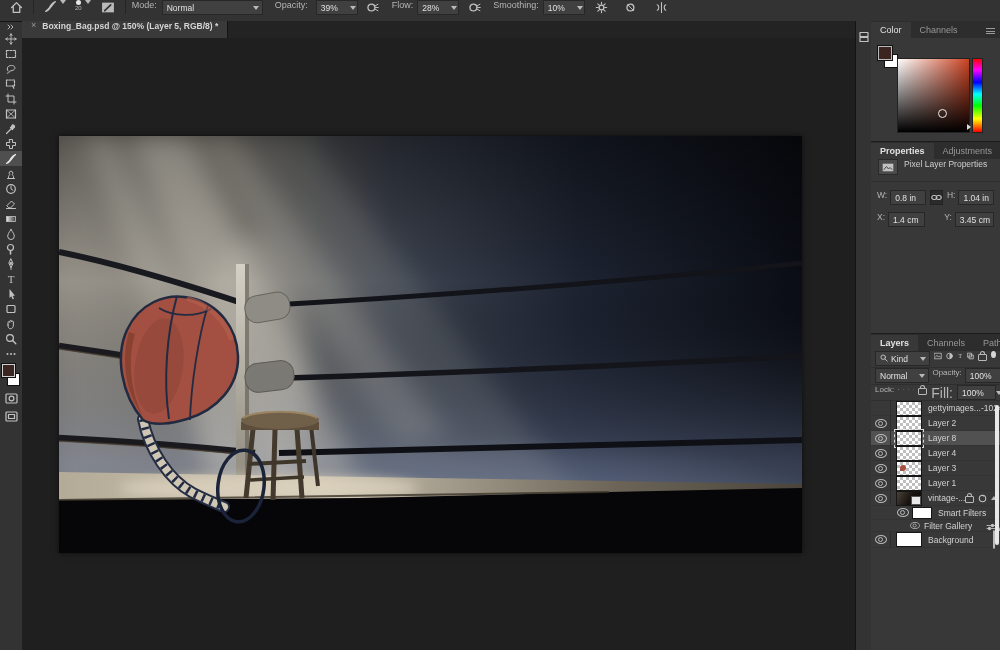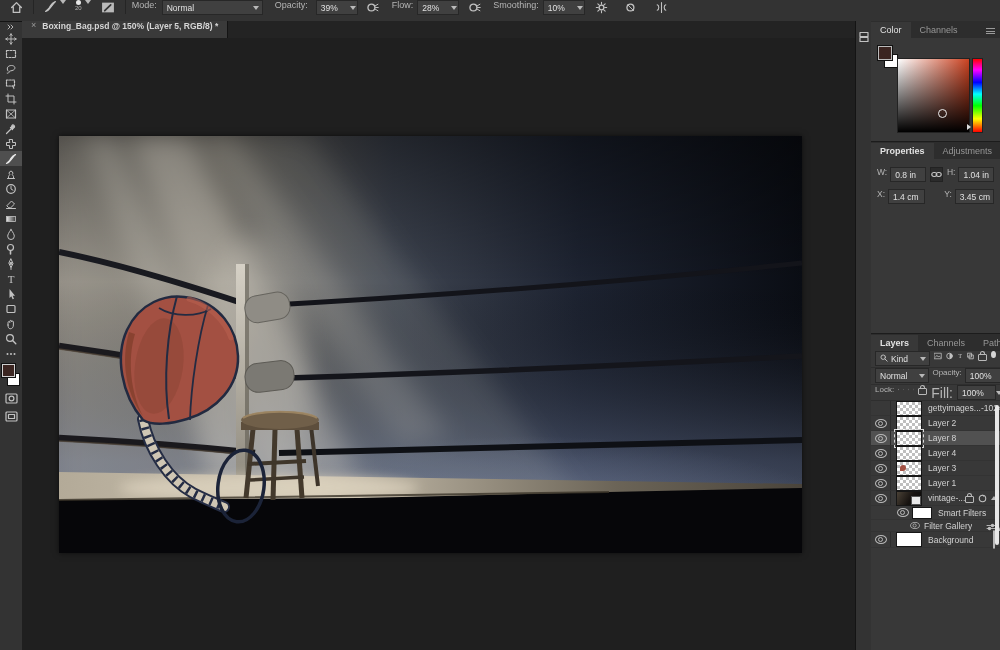--- a/index.html
+++ b/index.html
@@ -402,20 +402,29 @@
     <div style="position:absolute;left:101px;top:37px;width:9px;height:73px;border:1px solid #222;background:linear-gradient(to bottom,#f00 0%,#f0f 15%,#00f 32%,#0ff 48%,#0f0 64%,#ff0 82%,#f00 100%)"></div>
     <div style="position:absolute;left:96px;top:103px;width:0;height:0;border-top:3px solid transparent;border-bottom:3px solid transparent;border-left:4px solid #ddd"></div>
   </div>
 
   <div style="position:relative;height:191px;border-bottom:1px solid #1c1c1c;">
     <div class="panel-tabs">
       <div class="ptab on" style="font-weight:bold">Properties</div>
       <div class="ptab">Adjustments</div>
 
     </div>
+    <div class="row" style="height:22px;padding-left:7px;gap:6px;border-bottom:1px solid #2e2e2e">
+      <span style="display:inline-flex;width:18px;height:14px;background:#4a4a4a;border:1px solid #2a2a2a;align-items:center;justify-content:center">
+        <svg class="ic" width="12" height="9" viewBox="0 0 12 9">
+            <rect x="0.7" y="0.7" width="10.6" height="7.6" fill="#c2c2c2" stroke="none"></rect>
+            <path d="M2,6.5 4.5,3.5 6.5,6 8,4.5 10,6.5" stroke="#4a4a4a" stroke-width="1"></path>
+          </svg>
+      </span>
+      <span style="font-size:8.5px;color:#cfcfcf">Pixel Layer Properties</span>
+    </div>
     <div style="padding:8px 6px 0 6px">
       <div class="row" style="gap:3px;margin-bottom:7px">
         <span class="lbl" style="font-size:8.5px">W:</span>
         <div class="dd" style="width:38px">
             <span class="val">0.8 in</span>
           </div>
         <span style="display:inline-flex;width:16px;height:13px;background:#2b2b2b;border:1px solid #222;align-items:center;justify-content:center;margin:0 1px">
           <svg class="ic" width="11" height="7" viewBox="0 0 11 7">
               <rect x="0.8" y="1.5" width="5" height="4" rx="2"></rect>
               <rect x="5.2" y="1.5" width="5" height="4" rx="2"></rect>

